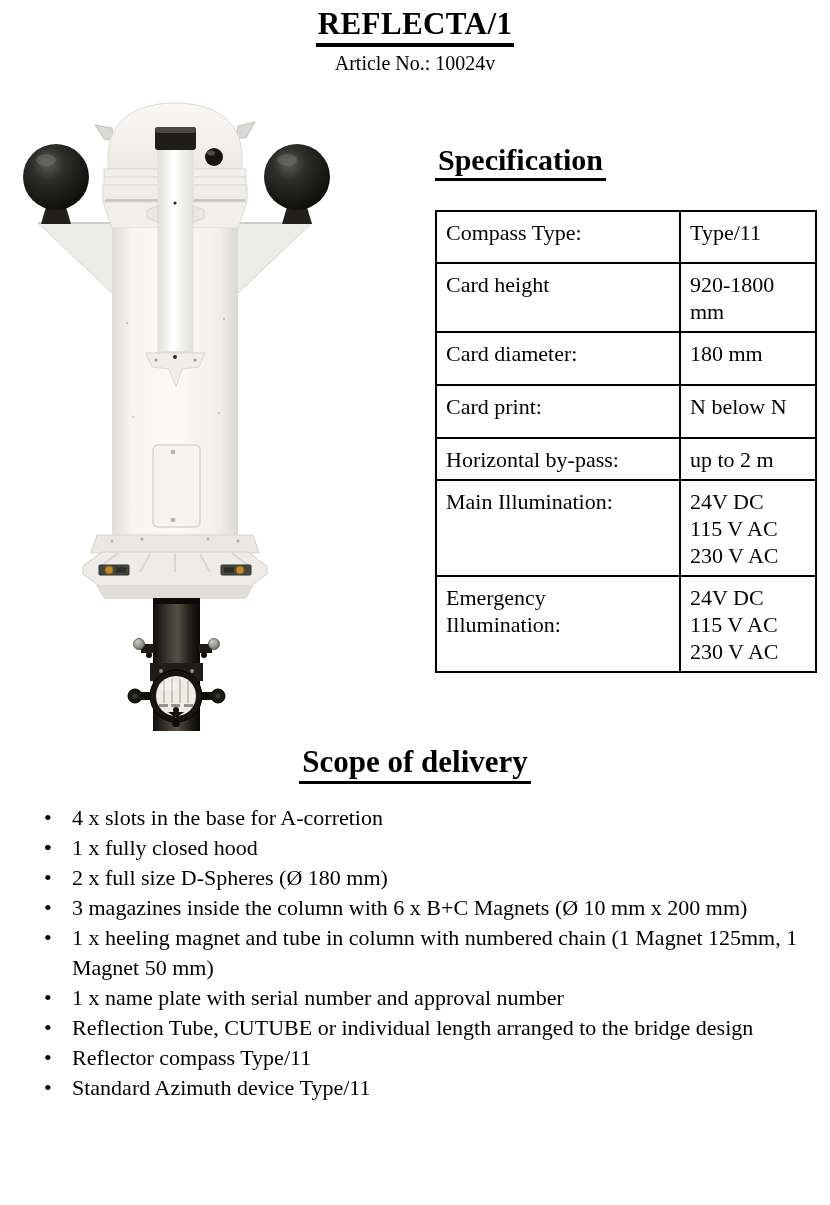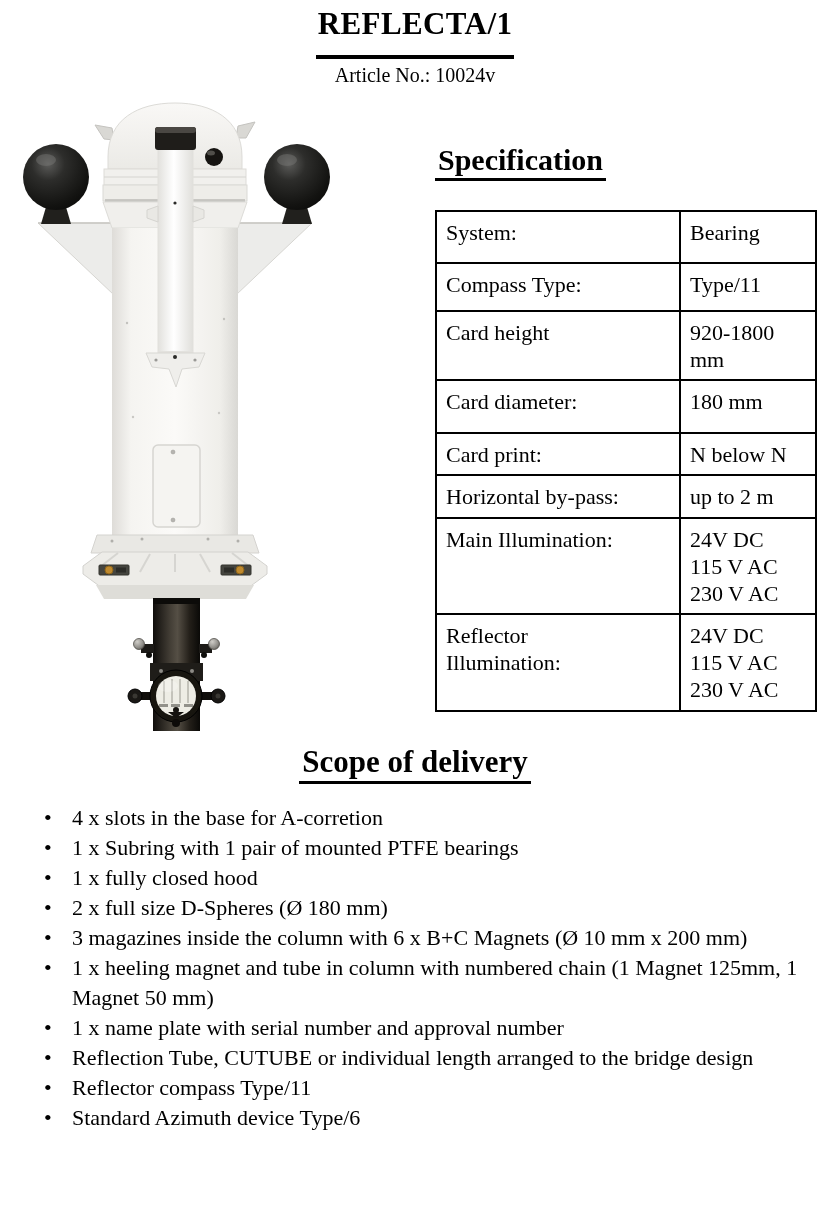--- a/index.html
+++ b/index.html
@@ -3,21 +3,21 @@
 <meta charset="utf-8">
 <style>
   html,body{margin:0;padding:0;background:#ffffff;}
   .page{
     position:relative;width:830px;height:1205px;background:#ffffff;
     font-family:"Liberation Serif","DejaVu Serif",serif;color:#000;overflow:hidden;
   }
   
   .title-wrap{position:absolute;top:8px;left:0;width:830px;text-align:center;}
   .doc-title{display:inline-block;margin:0;font-size:31px;font-weight:bold;
-    letter-spacing:.4px;border-bottom:4px solid #000;padding:0 2px 14px 2px;line-height:1.05;}
+    letter-spacing:.4px;border-bottom:4px solid #000;padding:0 2px 2px 2px;line-height:1.05;}
   .article-no{font-size:20px;margin-top:5px;}
   
   .product{position:absolute;left:0;top:95px;width:350px;height:640px;}
   
   .spec-heading{position:absolute;top:143px;left:435px;width:382px;text-align:left;
     font-size:30px;font-weight:bold;line-height:1.1;}
   .underline{display:inline-block;border-bottom:3px solid #000;padding:0 3px 2px 3px;}
   .spec-table{position:absolute;top:210px;left:435px;width:382px;border-collapse:collapse;}
   .spec-table td{
     border:2px solid #000;font-size:22px;line-height:27px;vertical-align:top;
@@ -217,24 +217,20 @@
     </svg>
   </div>
 
   <div class="spec-heading">
     <span class="underline">Specification</span>
   </div>
 
   <table class="spec-table">
     <tbody>
       <tr>
-        <td class="lbl">System:</td>
-        <td>Bearing</td>
-      </tr>
-      <tr>
         <td class="lbl">Compass Type:</td>
         <td>Type/11</td>
       </tr>
       <tr>
         <td class="lbl">Card height</td>
         <td>920-1800 mm</td>
       </tr>
       <tr>
         <td class="lbl">Card diameter:</td>
         <td>180 mm</td>
@@ -247,39 +243,39 @@
         <td class="lbl">Horizontal by-pass:</td>
         <td>up to 2 m</td>
       </tr>
       <tr>
         <td class="lbl">Main Illumination:</td>
         <td>24V DC
 115 V AC
 230 V AC</td>
       </tr>
       <tr>
-        <td class="lbl">Reflector
+        <td class="lbl">Emergency
 Illumination:</td>
         <td>24V DC
 115 V AC
 230 V AC</td>
       </tr>
     </tbody>
   </table>
 
   <div class="scope-heading">
     <span class="underline">Scope of delivery</span>
   </div>
 
   <ul class="scope-list">
     <li><span class="bullet">•</span><span>4 x slots in  the base for A-corretion</span></li>
-    <li><span class="bullet">•</span><span>1 x Subring with 1 pair of mounted PTFE bearings</span></li>
+    <li><span class="bullet">•</span></li>
     <li><span class="bullet">•</span><span>1 x fully closed hood</span></li>
     <li><span class="bullet">•</span><span>2 x full size D-Spheres (Ø 180 mm)</span></li>
     <li><span class="bullet">•</span><span>3 magazines inside the column with 6 x B+C Magnets (Ø 10 mm x 200 mm)</span></li>
     <li><span class="bullet">•</span><span>1 x heeling magnet and tube in column with numbered chain (1 Magnet 125mm, 1 Magnet 50 mm)</span></li>
     <li><span class="bullet">•</span><span>1 x name plate with serial number and approval number</span></li>
     <li><span class="bullet">•</span><span>Reflection Tube, CUTUBE or individual length arranged to the bridge design</span></li>
     <li><span class="bullet">•</span><span>Reflector compass Type/11</span></li>
-    <li><span class="bullet">•</span><span>Standard Azimuth device Type/6</span></li>
+    <li><span class="bullet">•</span><span>Standard Azimuth device Type/11</span></li>
   </ul>
 
 </div>
 
 </body></html>

